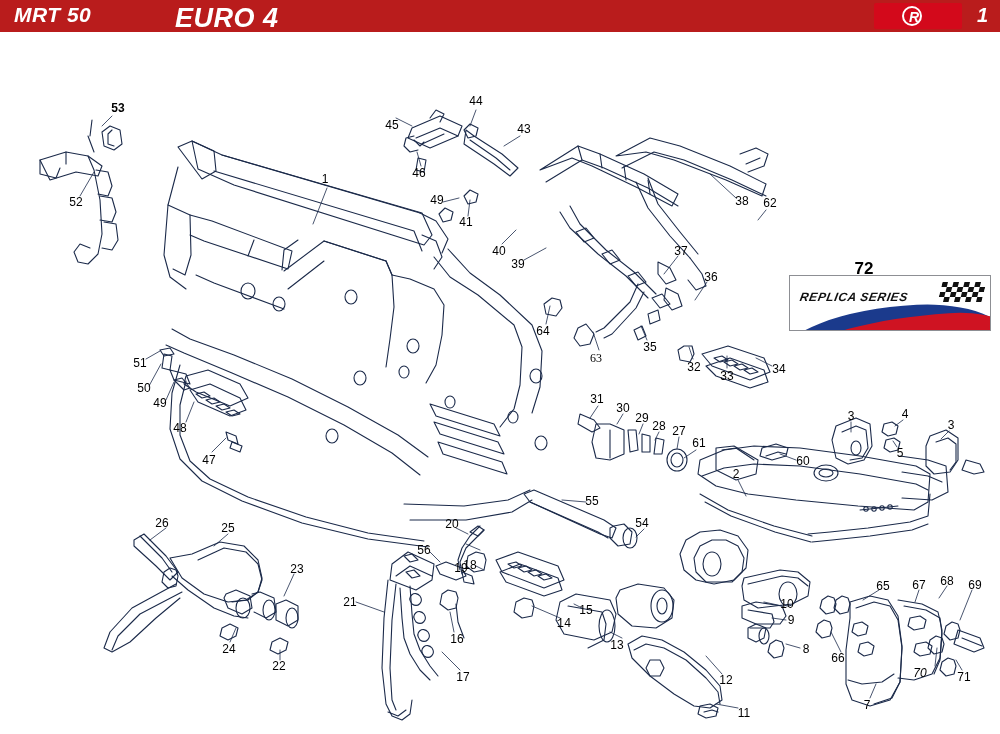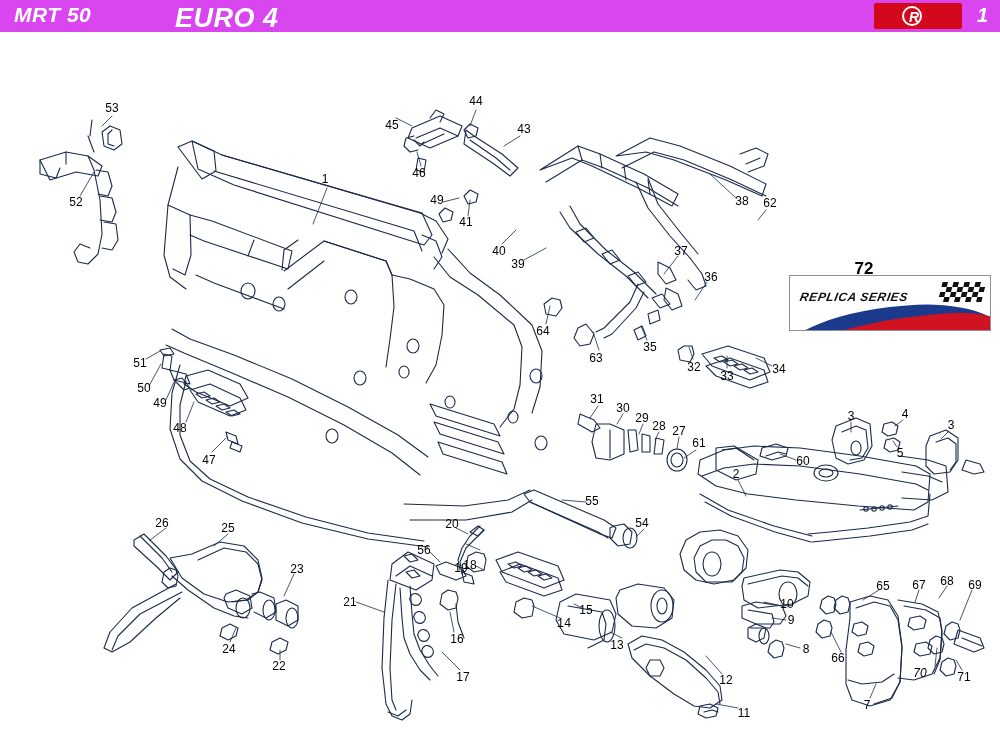--- a/index.html
+++ b/index.html
@@ -19,21 +19,21 @@
     width: 1000px;
     height: 734px;
     background: #ffffff;
   }
   
   #header {
     position: absolute;
     left: 0; top: 0;
     width: 1000px;
     height: 32px;
-    background: #d946ef;
+    background: #b91c1c;
     color: #ffffff;
   }
   #header .model {
     position: absolute;
     left: 14px; top: 3px;
     font-size: 21px;
     font-weight: bold;
     font-style: italic;
     letter-spacing: 0.5px;
   }
@@ -527,38 +527,38 @@
         <path d="M972 558 l-12 30"></path>
         <path d="M841 620 l-10 -20"></path>
         <path d="M870 666 l6 -14"></path>
         <path d="M935 634 l2 -18"></path>
         <path d="M962 638 l-6 -10"></path>
       </g>
     </g>
   </svg>
 
   <div id="callout-layer">
-    <span class="callout" style="left:112px; top:108px;">53</span>
+    <span class="callout" style="left:118px; top:108px;font-weight:bold;">53</span>
     <span class="callout" style="left:76px;  top:202px;">52</span>
     <span class="callout" style="left:392px; top:111px;margin-top:14px;">45</span>
     <span class="callout" style="left:476px; top:101px;">44</span>
     <span class="callout" style="left:524px; top:129px;">43</span>
     <span class="callout" style="left:419px; top:173px;">46</span>
     <span class="callout" style="left:437px; top:200px;">49</span>
     <span class="callout" style="left:466px; top:222px;">41</span>
     <span class="callout" style="left:499px; top:251px;">40</span>
     <span class="callout" style="left:518px; top:264px;">39</span>
     <span class="callout" style="left:325px; top:179px;">1</span>
     <span class="callout" style="left:742px; top:201px;">38</span>
     <span class="callout" style="left:770px; top:203px;">62</span>
     <span class="callout" style="left:681px; top:251px;">37</span>
     <span class="callout" style="left:711px; top:277px;">36</span>
     <span class="callout big" style="left:864px; top:269px;">72</span>
     <span class="callout" style="left:543px; top:331px;">64</span>
-    <span class="callout" style="left:596px; top:358px;">63</span>
+    <span class="callout" style="left:596px; top:358px;font-family:Liberation Serif, serif;">63</span>
     <span class="callout" style="left:650px; top:347px;">35</span>
     <span class="callout" style="left:779px; top:369px;">34</span>
     <span class="callout" style="left:727px; top:376px;text-align:right;">33</span>
     <span class="callout" style="left:694px; top:367px;">32</span>
     <span class="callout" style="left:140px; top:363px;">51</span>
     <span class="callout" style="left:144px; top:388px;">50</span>
     <span class="callout" style="left:160px; top:403px;">49</span>
     <span class="callout" style="left:180px; top:428px;">48</span>
     <span class="callout" style="left:209px; top:460px;">47</span>
     <span class="callout" style="left:597px; top:399px;">31</span>

